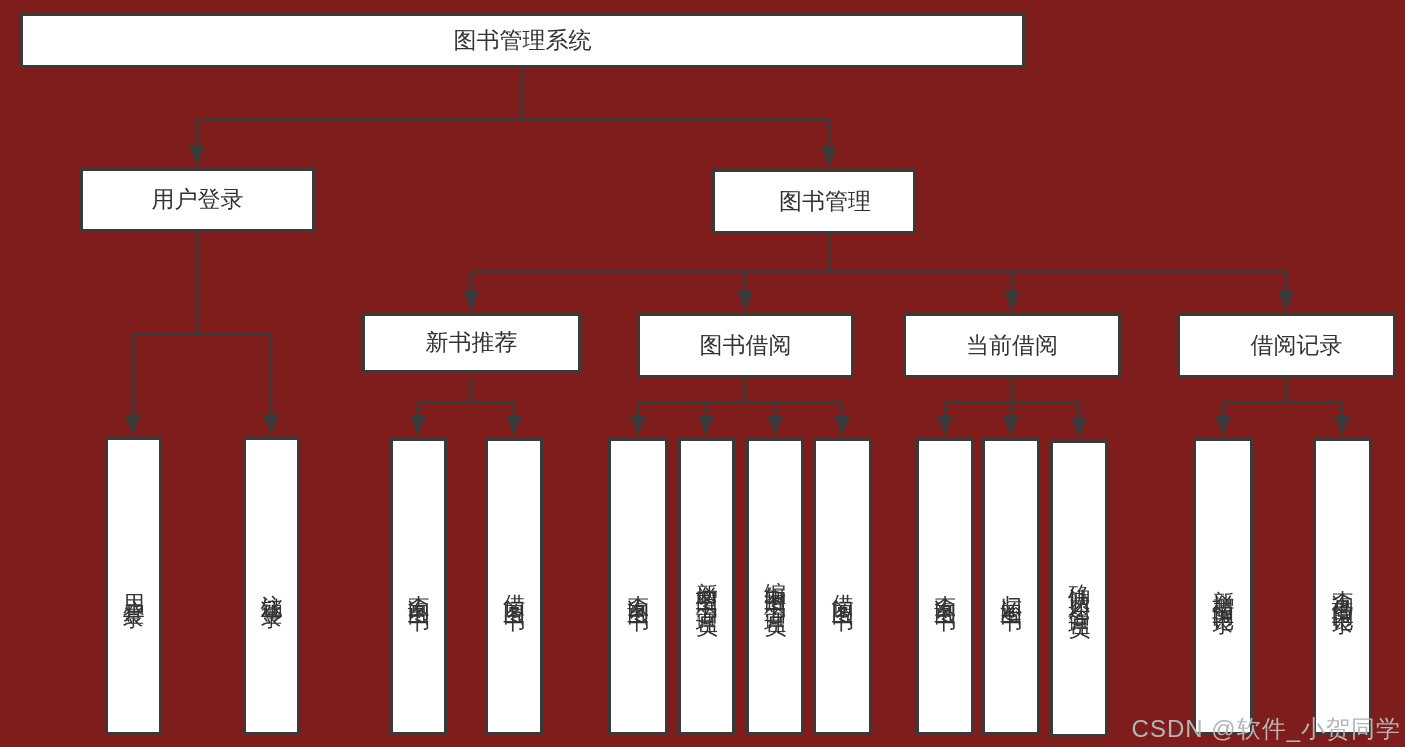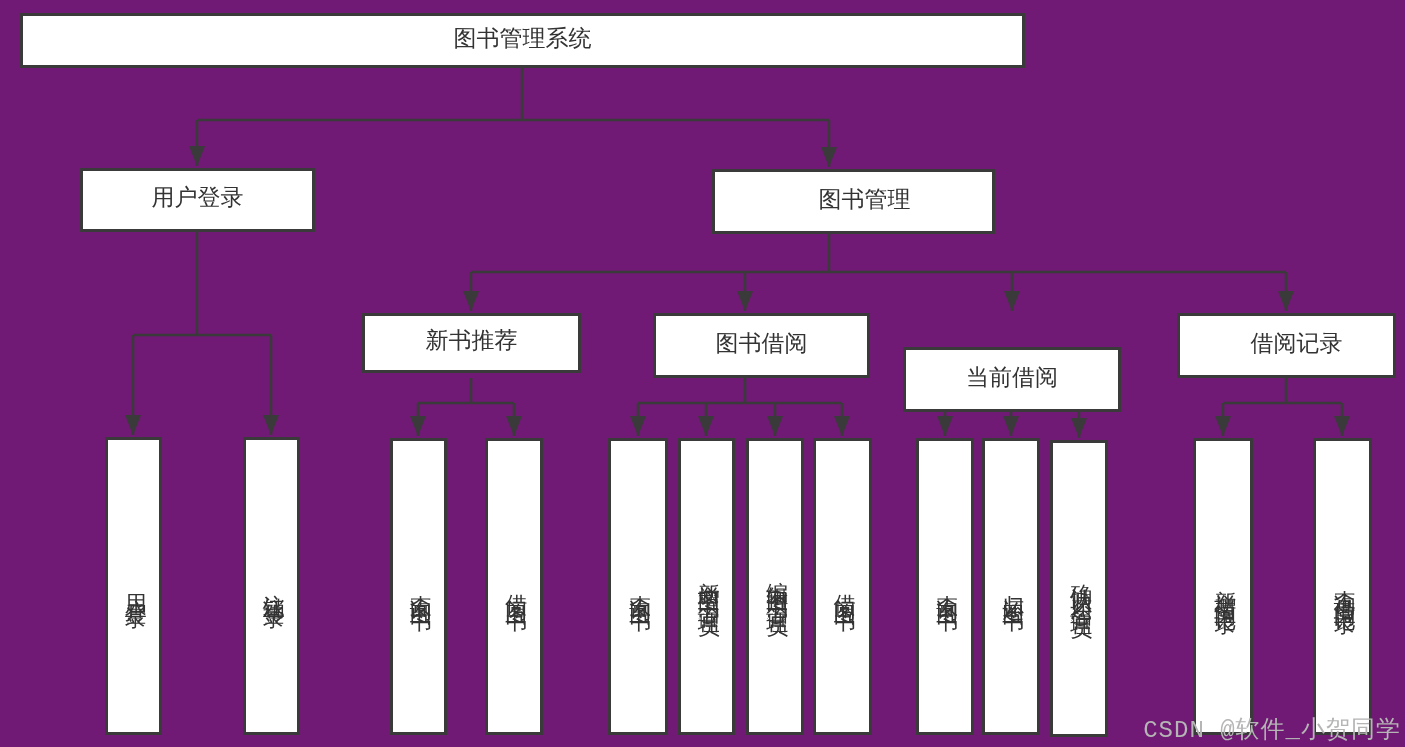--- a/index.html
+++ b/index.html
@@ -1,20 +1,20 @@
 <!DOCTYPE html>
 <html><head>
 <meta charset="utf-8">
 <style>
   html,body { margin:0; padding:0; background:#ffffff; }
   #canvas {
     position:relative;
     width:1405px; height:747px;
-    background:#701a75;
-    font-family:Liberation Mono, monospace;
+    background:#7f1d1d;
+    font-family:Liberation Sans, sans-serif;
     overflow:hidden;
   }
   #wires { position:absolute; left:0; top:0; width:1405px; height:747px; }
   .wire { stroke:#3a3a3a; stroke-width:2.6; fill:none; }
   .node {
     position:absolute;
     box-sizing:border-box;
     border:3px solid #3a3a3a;
     background:#ffffff;
     display:flex;
@@ -92,27 +92,27 @@
     <path class="wire" d="M1286,378 V403"></path>
     <path class="wire" d="M1223,403 H1342"></path>
     <path class="wire" d="M1223,403 V436" marker-end="url(#arrowhead)"></path>
     <path class="wire" d="M1342,403 V436" marker-end="url(#arrowhead)"></path>
   </svg>
 
   <div class="node" style="left:20px; top:13px; width:1005px; height:55px;">图书管理系统</div>
 
   <div class="node" style="left:80px; top:168px; width:235px; height:64px;">用户登录</div>
 
-  <div class="node" style="left:712px; top:169px; width:283px; height:65px;padding-left:22px;">图书管理</div>
+  <div class="node" style="left:712px; top:169px; width:204px; height:65px;padding-left:22px;">图书管理</div>
 
   <div class="node" style="left:362px; top:313px; width:219px; height:60px;">新书推荐</div>
 
-  <div class="node" style="left:637px; top:313px; width:217px; height:65px;margin-left:16px;">图书借阅</div>
+  <div class="node" style="left:637px; top:313px; width:217px; height:65px;">图书借阅</div>
 
-  <div class="node" style="left:903px; top:313px; width:218px; height:65px;margin-top:34px;">当前借阅</div>
+  <div class="node" style="left:903px; top:313px; width:218px; height:65px;">当前借阅</div>
 
   <div class="node" style="left:1177px; top:313px; width:219px; height:65px;padding-left:20px;">借阅记录</div>
 
   <div class="node vnode" style="left:105px; top:437px; width:57px; height:298px;">用户登录</div>
 
   <div class="node vnode" style="left:243px; top:437px; width:57px; height:298px;">注销登录</div>
 
   <div class="node vnode" style="left:390px; top:438px; width:57px; height:297px;">查询图书</div>
 
   <div class="node vnode" style="left:485px; top:438px; width:58px; height:297px;">借阅图书</div>

